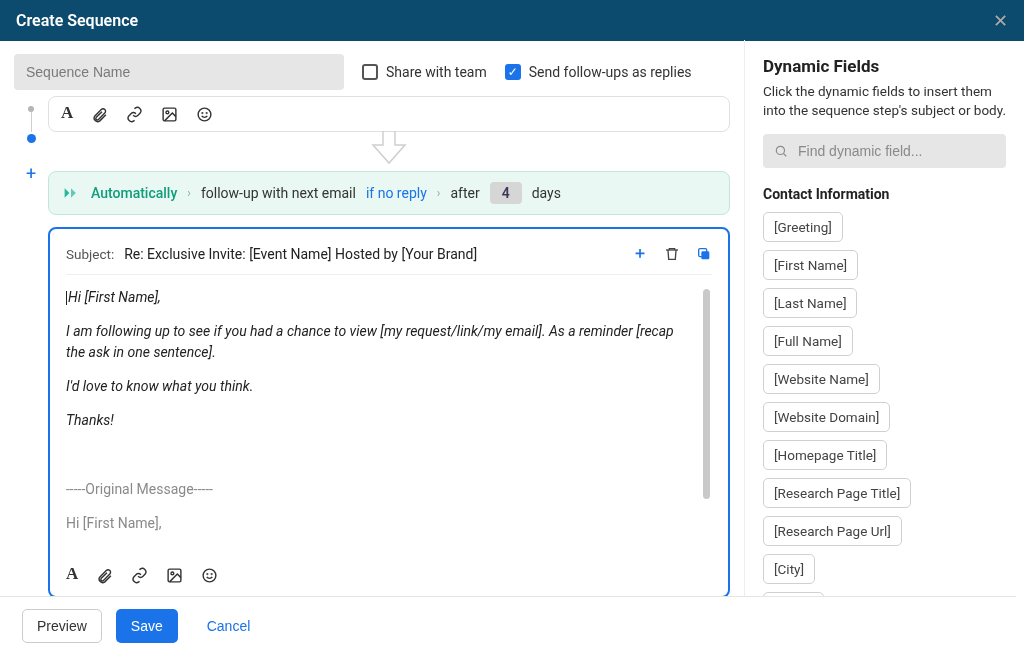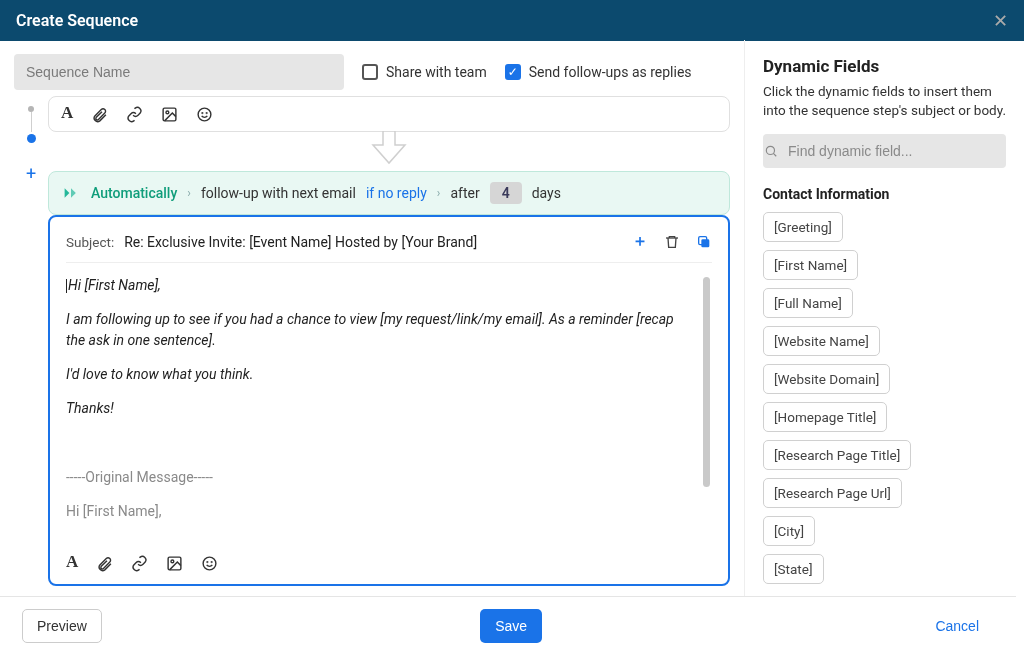--- a/index.html
+++ b/index.html
@@ -27,21 +27,21 @@
   .rail .plus { color:#1a73e8; font-size:18px; font-weight:400; margin-top:18px; cursor:pointer; }
   .tl-content { flex:1; min-width:0; }
 
   .prev-card { border:1px solid #e0e0e0; border-radius:8px; padding:6px 12px 8px 12px; background:#fff; margin-bottom:0; }
   .toolbar-icons { display:flex; gap:18px; color:#333; font-size:17px; }
   .toolbar-icons span { cursor:pointer; }
 
   .arrow-down { width:40px; height:34px; margin:-1px auto 6px auto; position:relative; }
   .arrow-down svg { display:block; }
 
-  .auto-bar { border:1px solid #bfe8db; background:#e9f8f3; border-radius:8px; padding:10px 12px; display:flex; align-items:center; gap:10px; color:#333; }
+  .auto-bar { border:1px solid #bfe8db; background:#e9f8f3; border-radius:8px; padding:10px 12px; display:flex; align-items:center; gap:10px; color:#333; margin-bottom:12px; }
   .auto-bar .link { color:#0f9d7a; font-weight:500; cursor:pointer; }
   .auto-bar .blue { color:#1a73e8; cursor:pointer; }
   .auto-bar .chev { color:#8aa; font-size:12px; }
   .day-box { background:#d6d6d6; border-radius:4px; padding:3px 12px; font-weight:600; color:#3a3a5a; }
   .seq-icon { color:#25b89a; font-size:16px; display:inline-flex; align-items:center; gap:-4px; }
 
   .editor-card { border:2px solid #1a73e8; border-radius:8px; background:#fff; padding:0; position:relative; }
   .editor-inner { padding:14px 16px 10px 16px; }
   .subj-row { display:flex; align-items:center; gap:10px; border-bottom:1px solid #eee; padding-bottom:10px; margin-bottom:12px; }
   .subj-label { color:#555; font-size:13.5px; }
@@ -55,28 +55,28 @@
   .body-text .ital { font-style:italic; color:#222; }
   .body-text .grey { color:#8a8a8a; font-style:normal; }
   .cursor-bar { display:inline-block; width:0; border-left:1px solid #222; height:14px; vertical-align:middle; margin-right:1px;}
   .fake-scrollbar { position:absolute; right:2px; top:2px; width:7px; height:210px; background:#c9c9c9; border-radius:4px; }
 
   .editor-toolbar { border-top:1px solid #fff; padding:6px 16px 12px 16px; }
 
   .right-pane h2 { margin:0 0 6px 0; font-size:17px; font-weight:700; }
   .right-desc { font-size:13.5px; color:#333; line-height:1.4; margin-bottom:14px; }
   .right-desc b { font-weight:400; }
-  .find-field { display:flex; align-items:center; gap:8px; background:#e6e6e6; border-radius:4px; padding:8px 1px; color:#7a7a7a; margin-bottom:18px; }
+  .find-field { display:flex; align-items:center; gap:8px; background:#e6e6e6; border-radius:4px; padding:8px 11px; color:#7a7a7a; margin-bottom:18px; }
   .find-field input { border:none; background:transparent; outline:none; flex:1; font-size:14px; color:#555; }
   .find-field input::placeholder{color:#8a8a8a;}
   .section-title { font-weight:700; font-size:14px; margin-bottom:10px; }
   .chips { display:flex; flex-direction:column; gap:8px; align-items:flex-start; }
   .chip { border:1px solid #d0d0d0; border-radius:5px; padding:6px 10px; font-size:13.5px; color:#444; background:#fff; cursor:pointer; }
 
-  .footer { position:absolute; left:0; right:8px; bottom:0; height:58px; border-top:1px solid #e5e5e5; background:#fff; display:flex; align-items:center; justify-content:space-between; gap:14px; padding:0 22px; }
+  .footer { position:absolute; left:0; right:8px; bottom:0; height:58px; border-top:1px solid #e5e5e5; background:#fff; display:flex; align-items:center; justify-content:flex-start; gap:14px; padding:0 22px; }
   .btn { border-radius:5px; padding:8px 14px; font-size:14px; cursor:pointer; border:1px solid transparent; }
   .btn-outline { border-color:#ccc; background:#fff; color:#333; }
   .btn-primary { background:#1a73e8; color:#fff; }
   .btn-link { color:#1a73e8; background:transparent; }
 
   svg { display:inline-block; vertical-align:middle; }
 </style>
 </head>
 <body>
 
@@ -248,20 +248,21 @@
       <svg width="14" height="14" viewBox="0 0 24 24" fill="none" stroke="#8a8a8a" stroke-width="2">
           <circle cx="11" cy="11" r="7"></circle>
           <path d="M21 21l-5-5"></path>
         </svg>
       <input placeholder="Find dynamic field..." style="">
     </div>
     <div class="section-title">Contact Information</div>
     <div class="chips" id="chips-container">
         <span class="chip">[Greeting]</span>
         <span class="chip">[First Name]</span>
+        <span class="chip">[Last Name]</span>
         <span class="chip">[Full Name]</span>
         <span class="chip">[Website Name]</span>
         <span class="chip">[Website Domain]</span>
         <span class="chip">[Homepage Title]</span>
         <span class="chip">[Research Page Title]</span>
         <span class="chip">[Research Page Url]</span>
         <span class="chip">[City]</span>
         <span class="chip">[State]</span>
       </div>
   </div>

